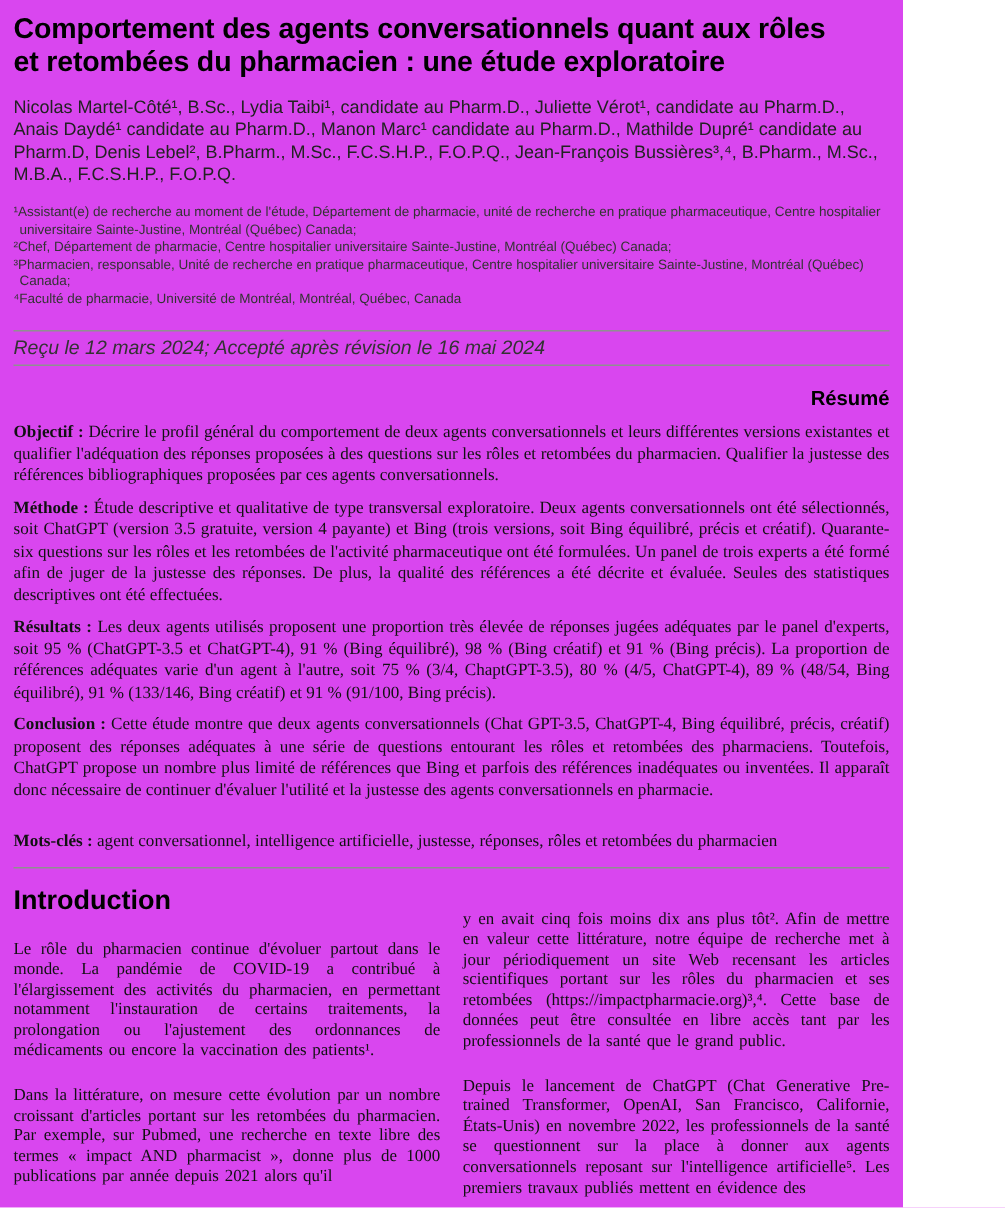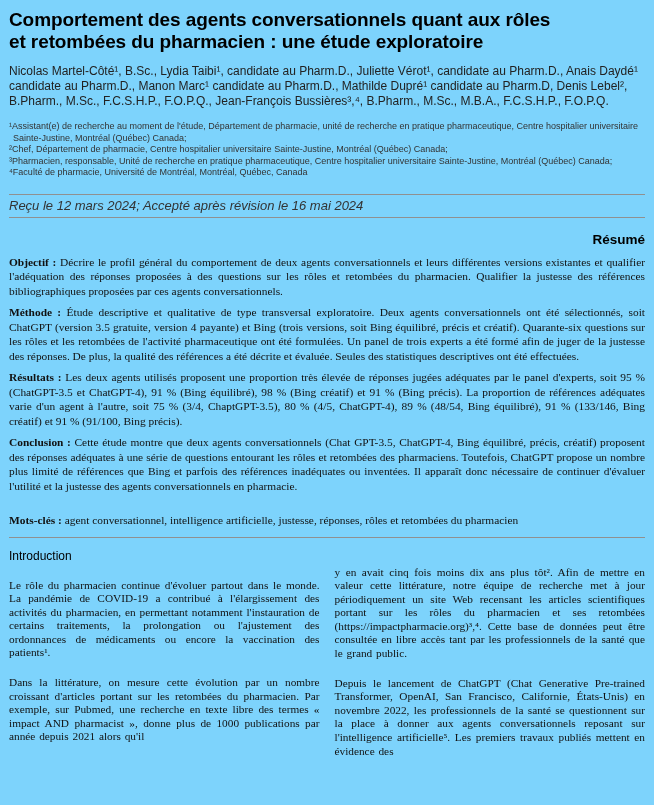--- a/index.html
+++ b/index.html
@@ -1,17 +1,17 @@
 <!DOCTYPE html>
 <html lang="fr"><head>
 <meta charset="utf-8">
 <style>
   html,body{margin:0;padding:0;background:#ffffff;}
   body{width:670px;height:805px;color:#111;-webkit-font-smoothing:antialiased;}
-  .page{position:relative;width:654px;height:805px;box-sizing:border-box;padding:9px 9px 8px 9px;overflow:hidden;background:#7dd3fc;}
+  .page{position:relative;width:602px;height:805px;box-sizing:border-box;padding:9px 9px 8px 9px;overflow:hidden;background:#d946ef;}
 
   
   .title{margin:0;font-family:"Liberation Sans",sans-serif;font-weight:700;font-size:19px;line-height:21.5px;letter-spacing:-0.1px;color:#000;}
   .title span{display:block;}
 
   
   .authors{margin-top:12px;font-family:Liberation Sans, sans-serif;font-size:12px;line-height:15px;color:#222;}
 
   
   .affs{margin-top:3px;font-family:"Liberation Sans",sans-serif;font-size:9px;line-height:11.5px;color:#333;}
@@ -28,21 +28,21 @@
 
   
   .h-resume{margin:14px 0 8px 0;font-family:"Liberation Sans",sans-serif;font-weight:700;font-size:13.5px;color:#000;text-align:right;}
   .rp{margin:0 0 7px 0;font-family:"Liberation Serif",serif;font-size:11.4px;line-height:14.5px;text-align:justify;color:#111;}
   .rp b{font-weight:700;}
   .rp:last-of-type{margin-bottom:0;margin-top:20px;}
 
   
   .columns{display:flex;gap:15px;margin-top:9px;}
   .col{width:318px;box-sizing:border-box;}
-  .h-section{margin:2px 0 8px 0;font-family:"Liberation Sans",sans-serif;font-weight:400;font-size:12px;color:#000;}
+  .h-section{margin:2px 0 8px 0;font-family:"Liberation Sans",sans-serif;font-weight:700;font-size:18px;color:#000;}
   .cp{margin:16px 0 8px 0;font-family:"Liberation Serif",serif;font-size:11.3px;line-height:13.6px;text-align:justify;word-spacing:1px;color:#111;}
   .col-right{padding-top:3px;}
 
   
   .footer{position:absolute;left:9px;right:9px;bottom:7px;font-family:"Liberation Serif",serif;font-style:italic;font-size:8.8px;line-height:11.5px;color:#222;}
 </style>
 </head>
 <body>
 
 <div class="page">

